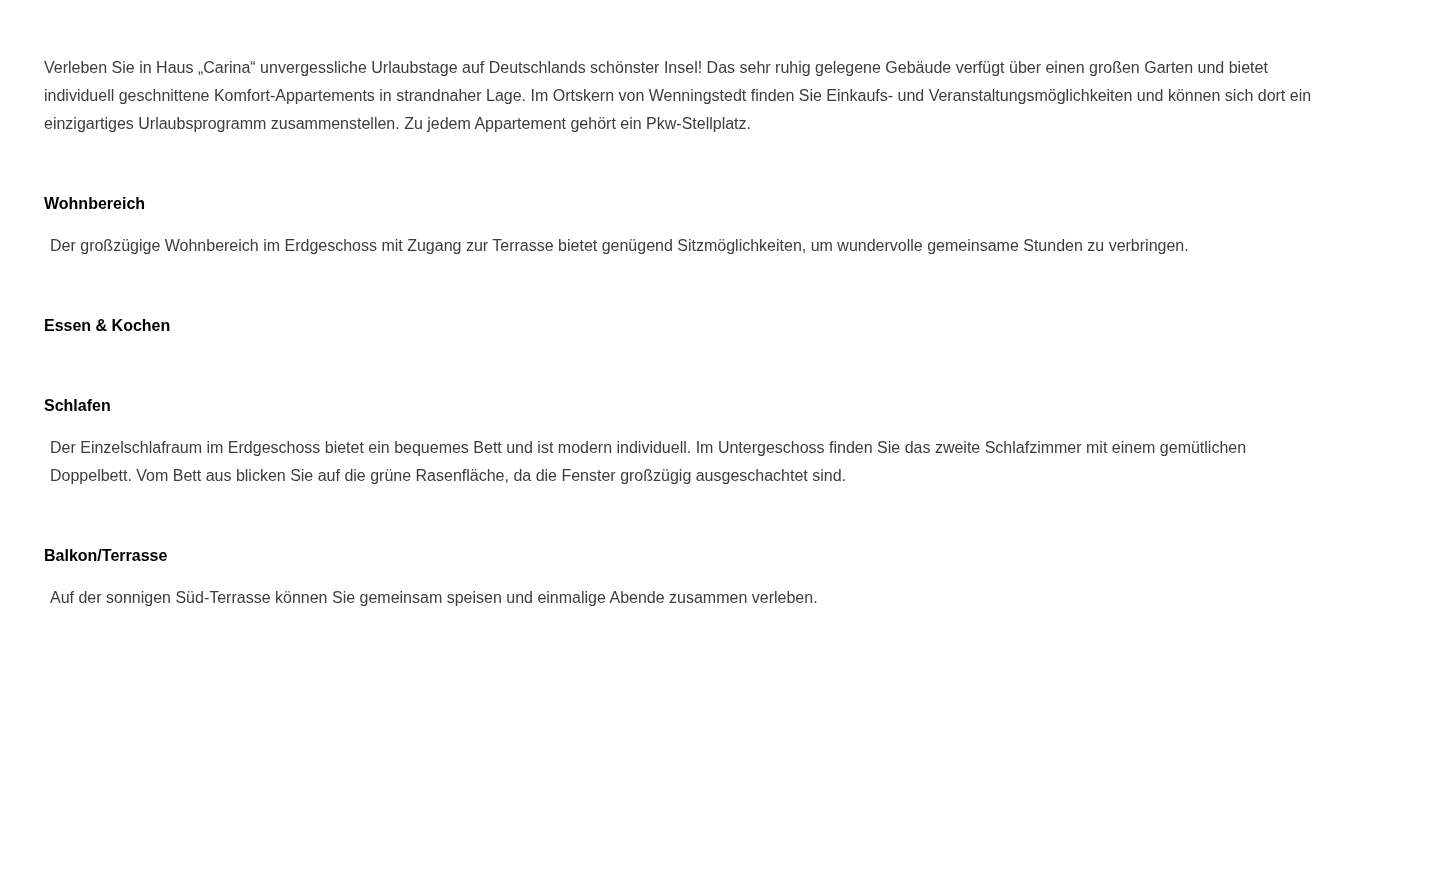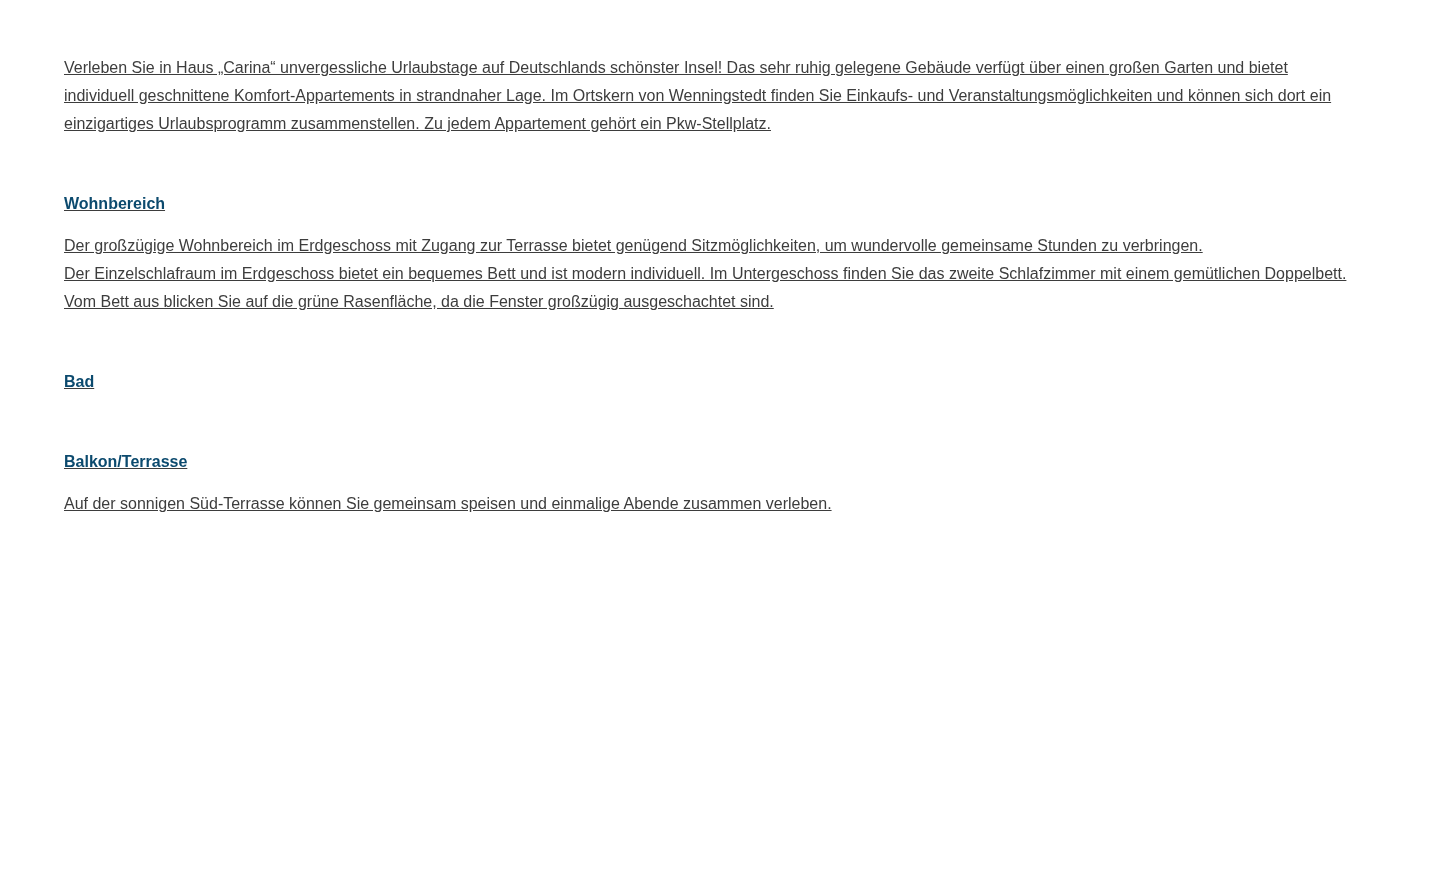--- a/index.html
+++ b/index.html
@@ -10,67 +10,67 @@
   body {
     width: 1440px;
     height: 878px;
     overflow: hidden;
     font-family: "Liberation Sans", sans-serif;
     color: #3d3d3d;
     position: relative;
   }
   .document-body {
     position: absolute;
-    left: 64px;
+    left: 44px;
     top: 54px;
     width: 1292px;
-    text-decoration: underline;
   }
   .intro-paragraph {
     font-size: 16px;
     line-height: 28px;
     margin: 0;
   }
   .section {
     margin: 0;
   }
   .section-heading {
     font-size: 16px;
     line-height: 28px;
     font-weight: 700;
-    color: #0c4a6e;
+    color: #000000;
     margin: 52px 0 14px 0;
   }
   .section-paragraph {
     font-size: 16px;
     line-height: 28px;
-    margin: 0;
+    margin: 6px;
   }
 </style>
 </head>
 <body>
 
 <div class="document-body">
 
   <p class="intro-paragraph">Verleben Sie in Haus „Carina“ unvergessliche Urlaubstage auf Deutschlands schönster Insel! Das sehr ruhig gelegene Gebäude verfügt über einen großen Garten und bietet individuell geschnittene Komfort-Appartements in strandnaher Lage. Im Ortskern von Wenningstedt finden Sie Einkaufs- und Veranstaltungsmöglichkeiten und können sich dort ein einzigartiges Urlaubsprogramm zusammenstellen. Zu jedem Appartement gehört ein Pkw-Stellplatz.</p>
 
   <div class="section">
     <div class="section-heading">Wohnbereich</div>
     <p class="section-paragraph">Der großzügige Wohnbereich im Erdgeschoss mit Zugang zur Terrasse bietet genügend Sitzmöglichkeiten, um wundervolle gemeinsame Stunden zu verbringen.</p>
   </div>
 
   <div class="section">
+    <div class="section-heading">Essen &amp; Kochen</div>
   </div>
 
   <div class="section">
+    <div class="section-heading">Schlafen</div>
     <p class="section-paragraph">Der Einzelschlafraum im Erdgeschoss bietet ein bequemes Bett und ist modern individuell. Im Untergeschoss finden Sie das zweite Schlafzimmer mit einem gemütlichen Doppelbett. Vom Bett aus blicken Sie auf die grüne Rasenfläche, da die Fenster großzügig ausgeschachtet sind.</p>
   </div>
 
   <div class="section">
-    <div class="section-heading">Bad</div>
   </div>
 
   <div class="section">
     <div class="section-heading">Balkon/Terrasse</div>
     <p class="section-paragraph">Auf der sonnigen Süd-Terrasse können Sie gemeinsam speisen und einmalige Abende zusammen verleben.</p>
   </div>
 
 </div>
 
 </body></html>

